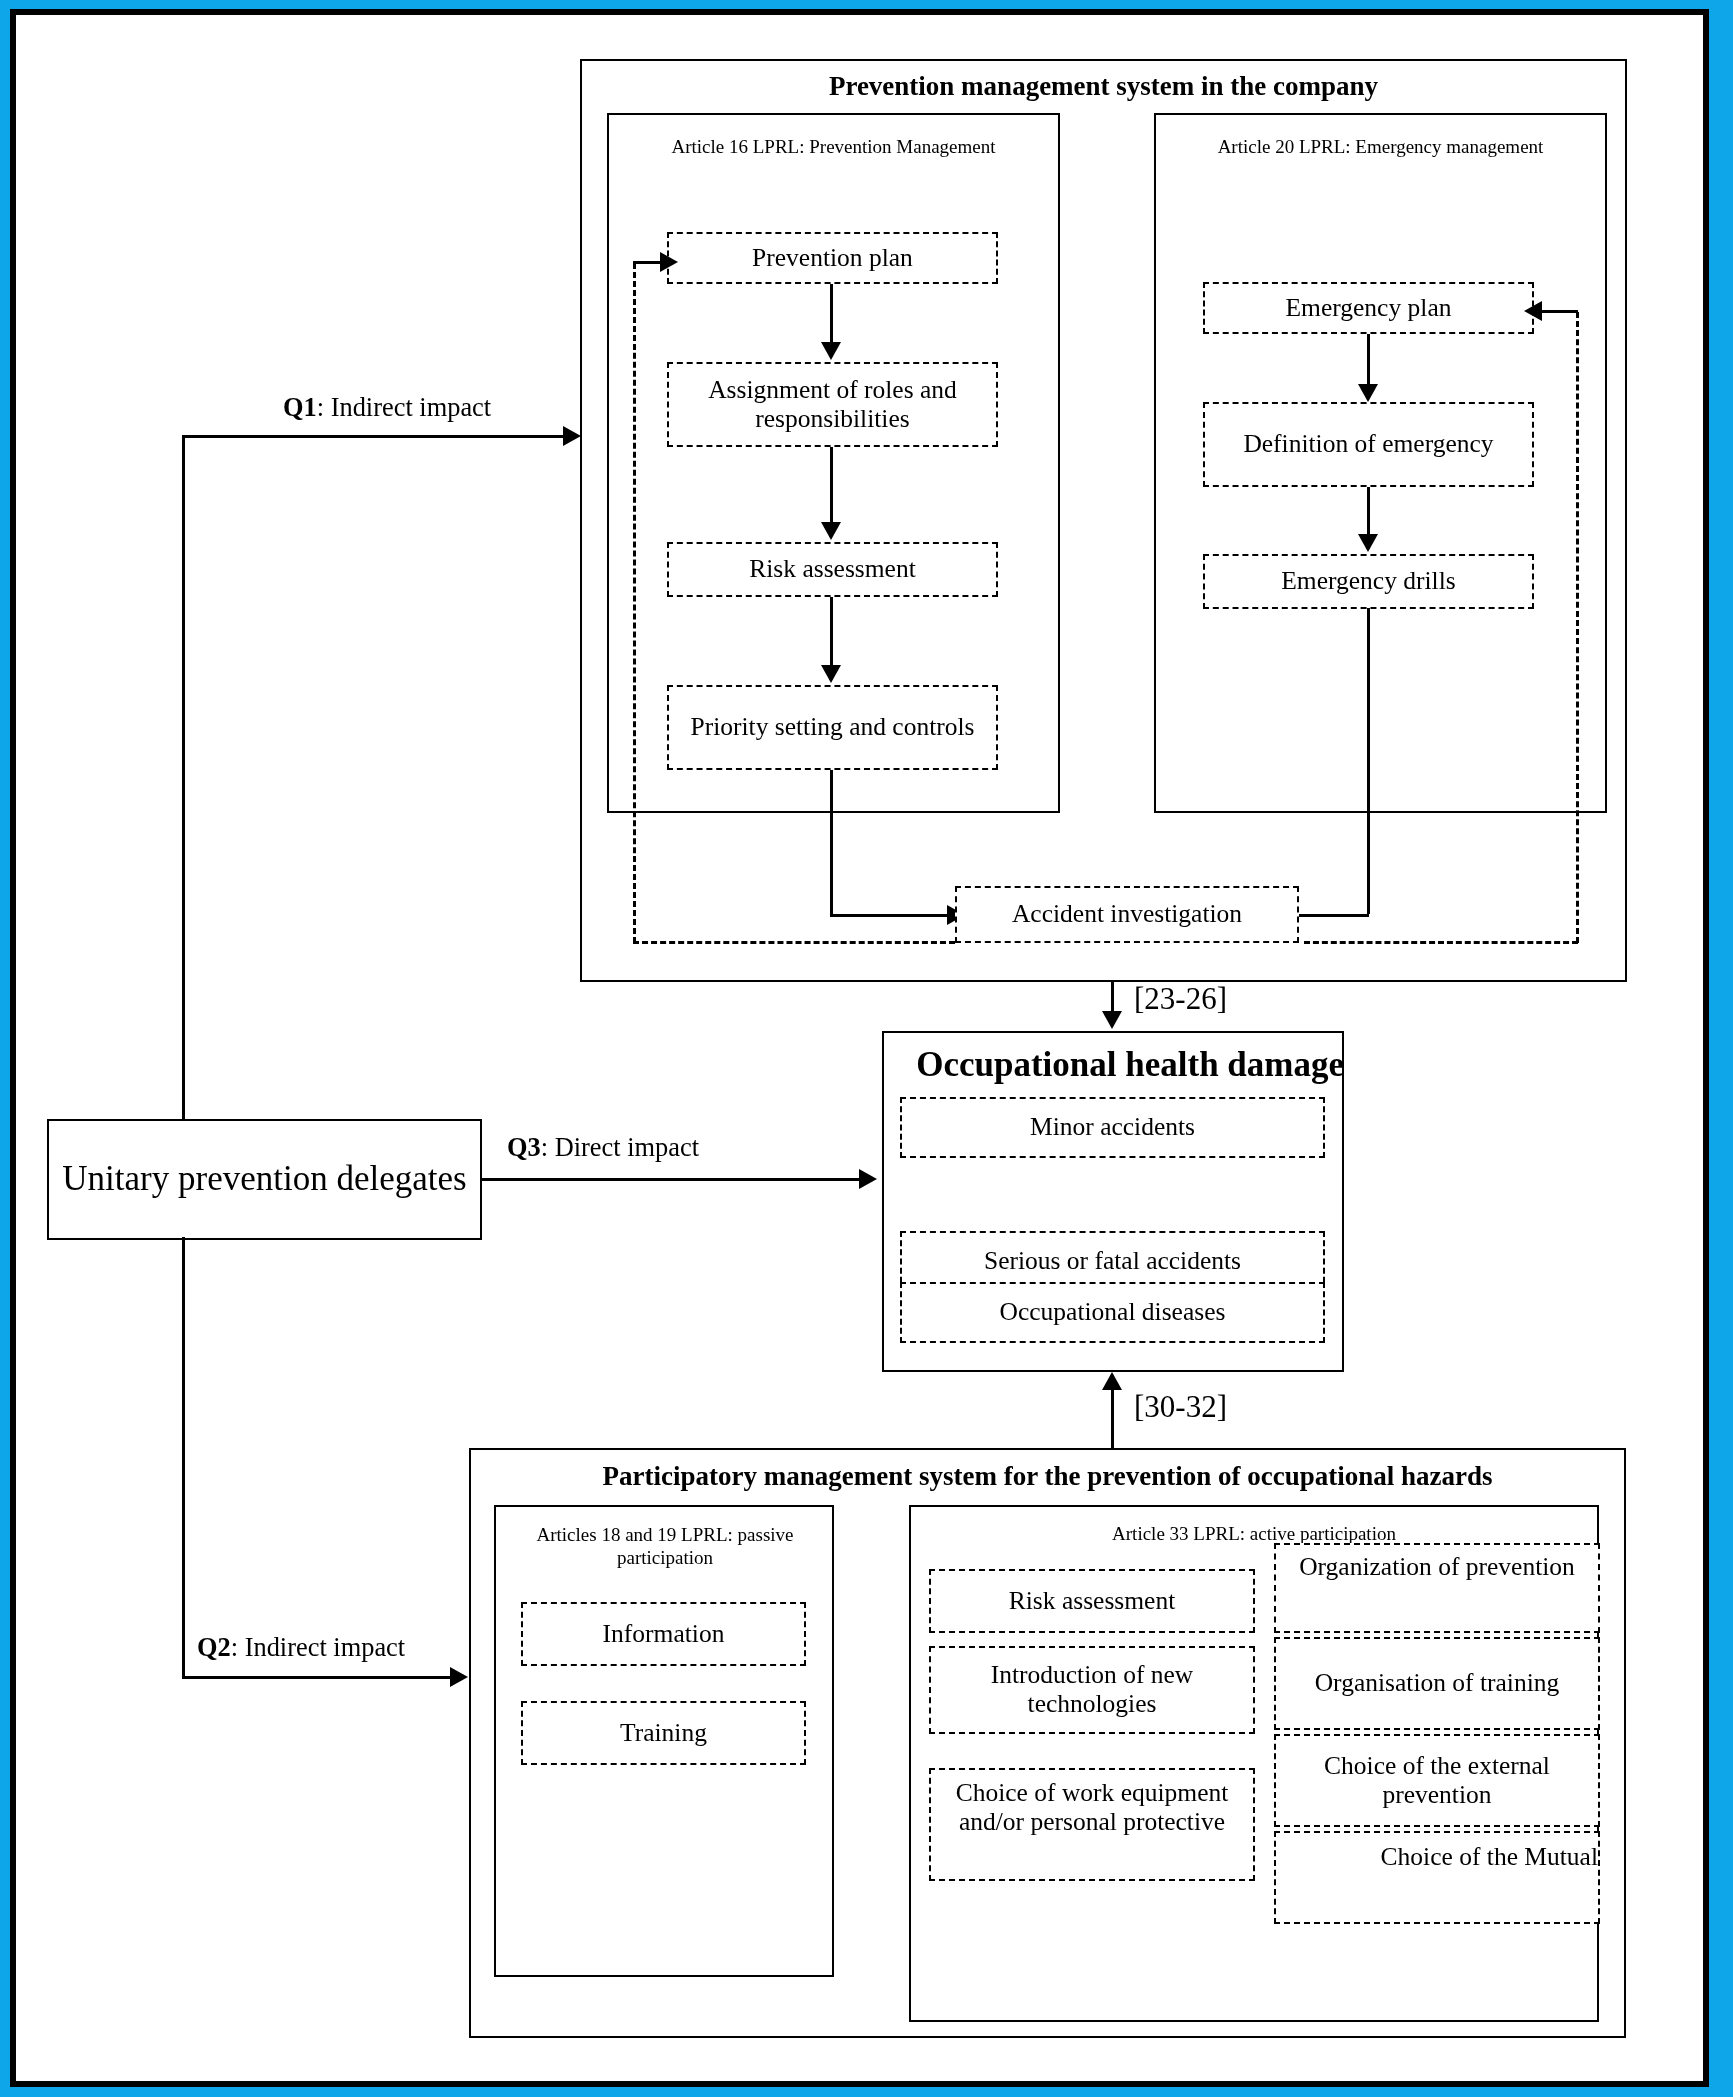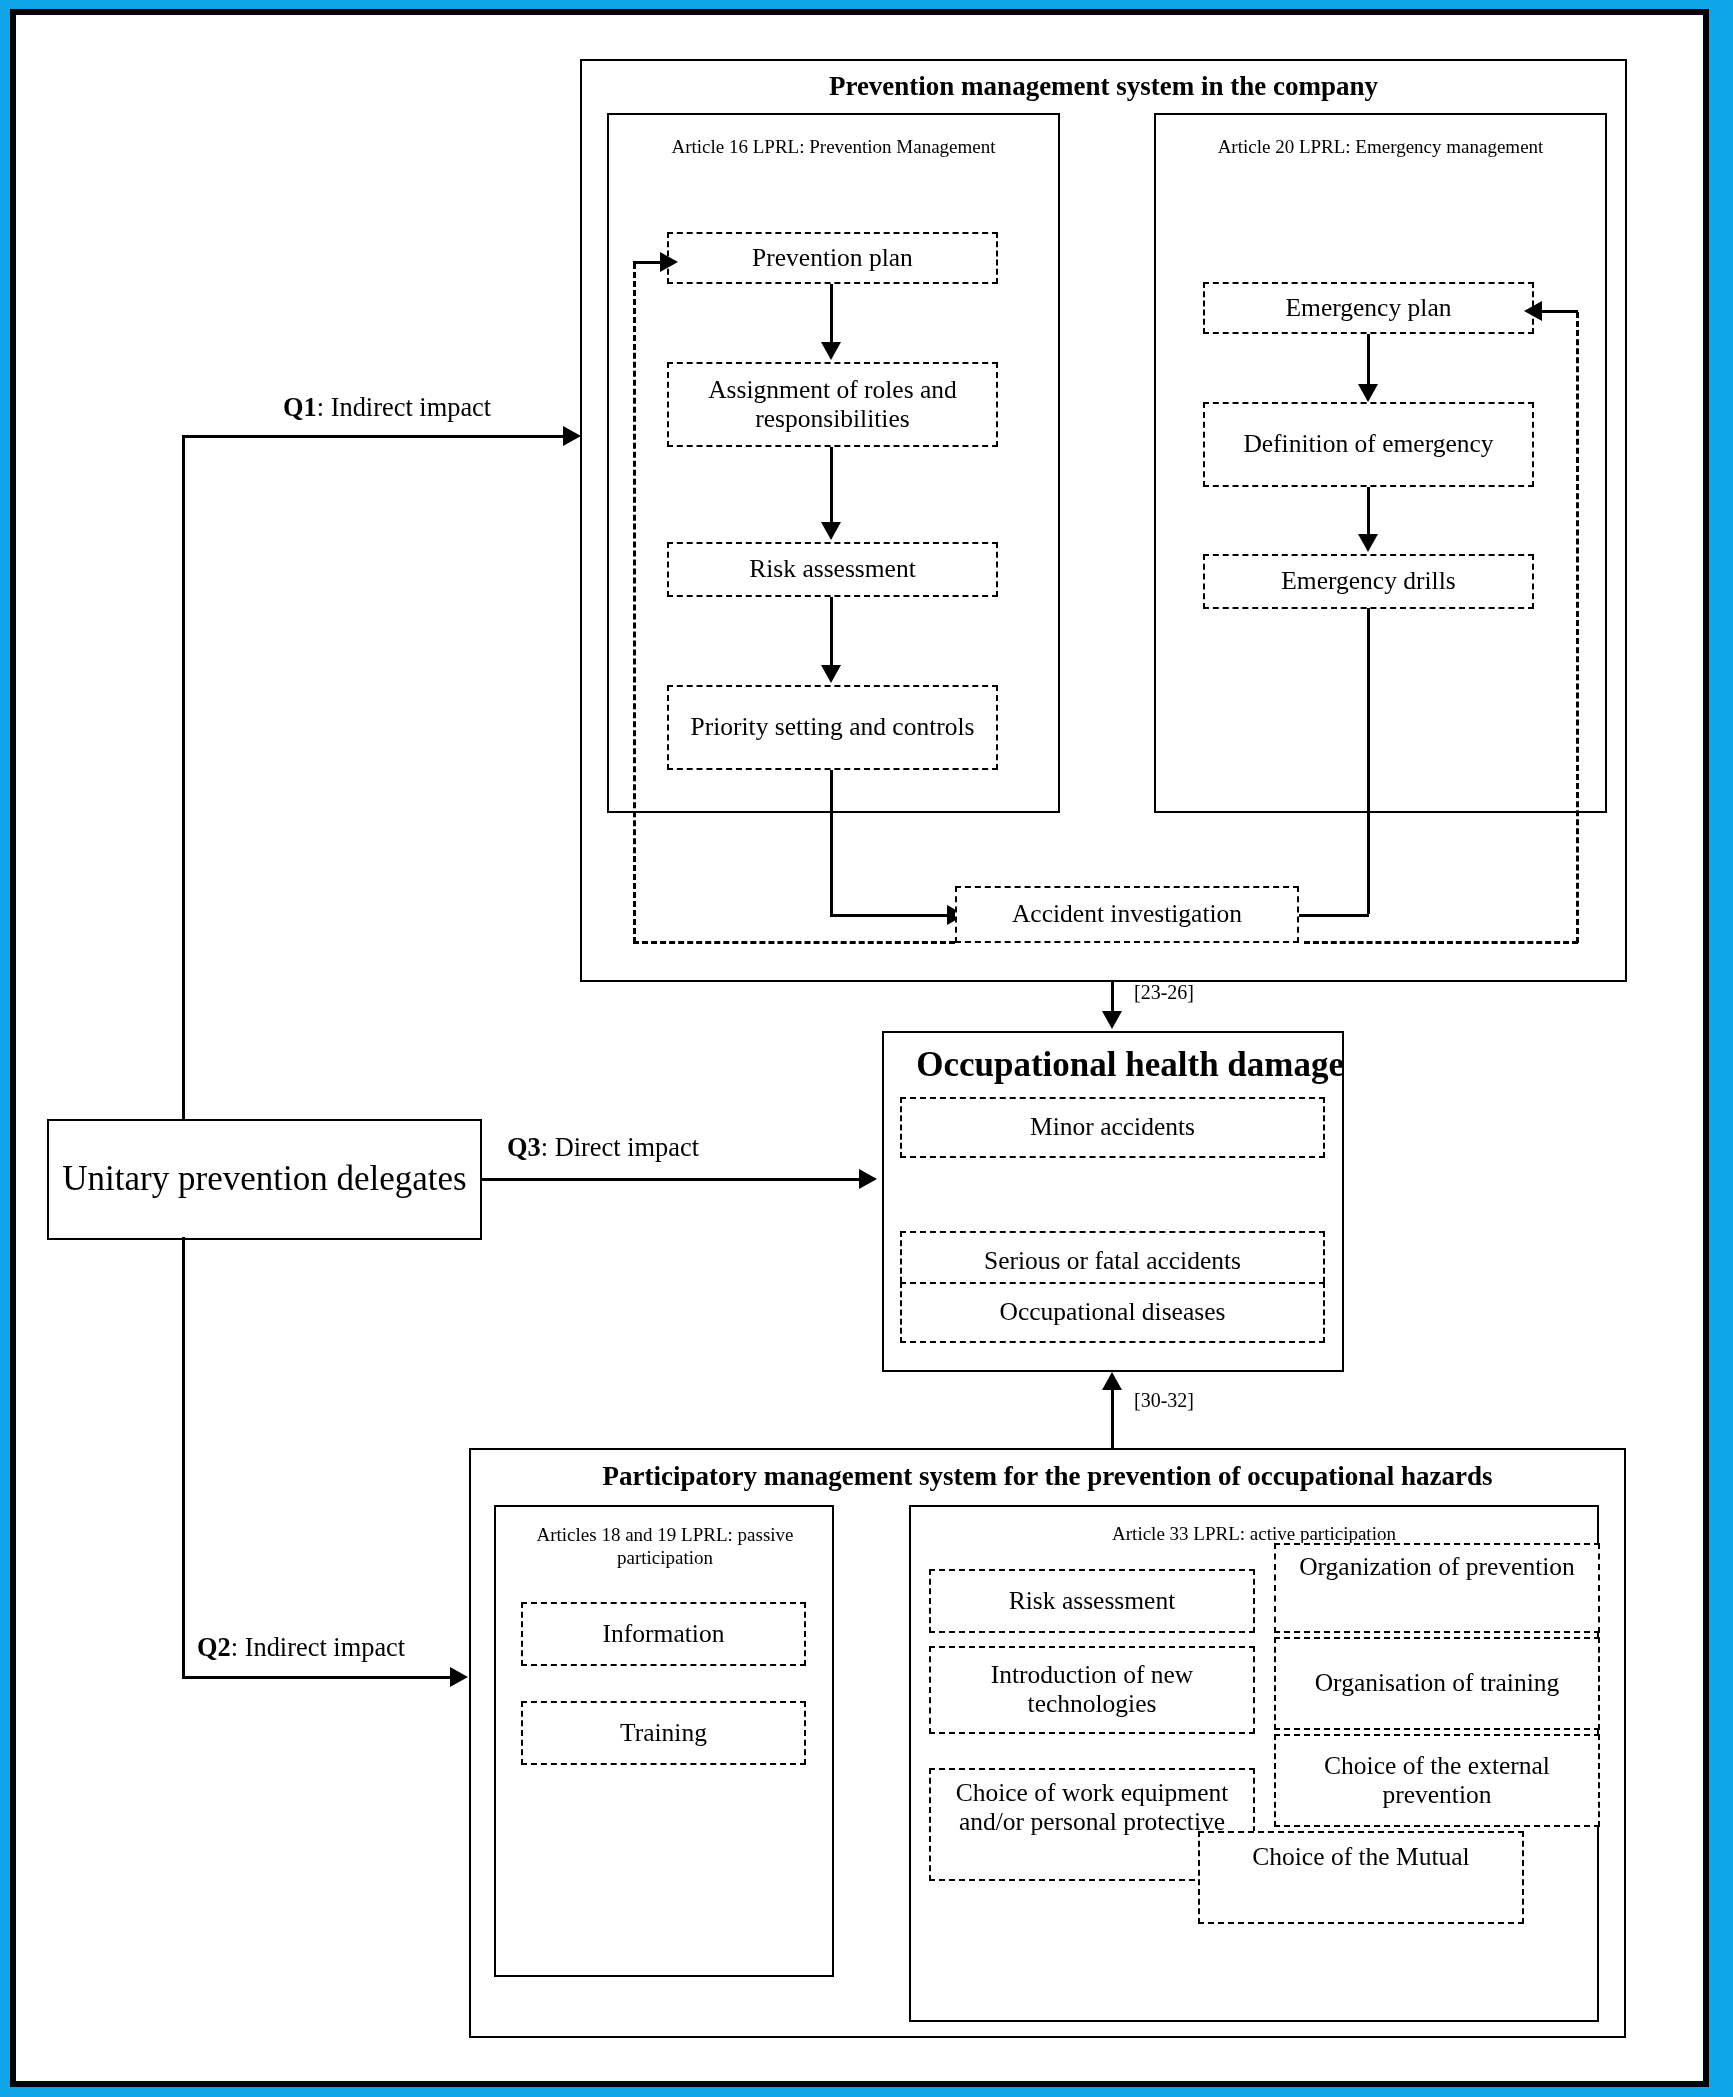--- a/index.html
+++ b/index.html
@@ -23,21 +23,21 @@
 
   .title-b{font-weight:bold;text-align:center;}
   .title-n{text-align:center;}
 
   
   .fs-group{font-size:27px;}
   .fs-sub{font-size:19px;}
   .fs-cell{font-size:25.5px;}
   .fs-big{font-size:35px;text-align:right;}
   .fs-label{font-size:26.4px;}
-  .fs-ref{font-size:20px;font-family:Liberation Serif, serif;}
+  .fs-ref{font-size:31px;font-family:Liberation Serif, serif;}
 
   
   .ln{position:absolute;background:#000;}
   .ln-h{height:3.3px;}
   .ln-v{width:3.3px;}
 
   .dln{position:absolute;}
   .dln-h{border-top:3.3px dashed #000;height:0;}
   .dln-v{border-left:3.3px dashed #000;width:0;}
 
@@ -181,21 +181,21 @@
 
   <div class="abs dashed fs-cell" style="left:1274px;top:1543px;width:326px;height:90px;display:flex;align-items:flex-start;justify-content:center;text-align:center;line-height:1.16;padding-top:6.6px;overflow:hidden;">
     <span>Organization of prevention</span>
   </div>
   <div class="abs dashed ctr fs-cell" style="left:1274px;top:1637px;width:326px;height:93px;">
     <span>Organisation of training</span>
   </div>
   <div class="abs dashed ctr fs-cell" style="left:1274px;top:1734px;width:326px;height:93px;">
     <span>Choice of the external prevention</span>
   </div>
-  <div class="abs dashed fs-cell" style="left:1198px;top:1831px;width:326px;height:93px;display:flex;align-items:flex-start;justify-content:center;text-align:center;line-height:1.16;padding-top:8.5px;overflow:hidden;">
+  <div class="abs dashed fs-cell" style="left:1274px;top:1831px;width:326px;height:93px;display:flex;align-items:flex-start;justify-content:flex-end;text-align:center;line-height:1.16;padding-top:8.5px;overflow:hidden;">
     <span>Choice of the Mutual</span>
   </div>
 
   <div class="abs solid ctr fs-big" style="left:47px;top:1119px;width:435px;height:121px;line-height:1.45;">
     <span>Unitary prevention delegates</span>
   </div>
 
   <div class="ln ln-v" style="left:182px;top:435px;height:686px;"></div>
   <div class="ln ln-h" style="left:182px;top:435px;width:383px;"></div>
   <div class="ah ah-r" style="left:563px;top:426px;"></div>

